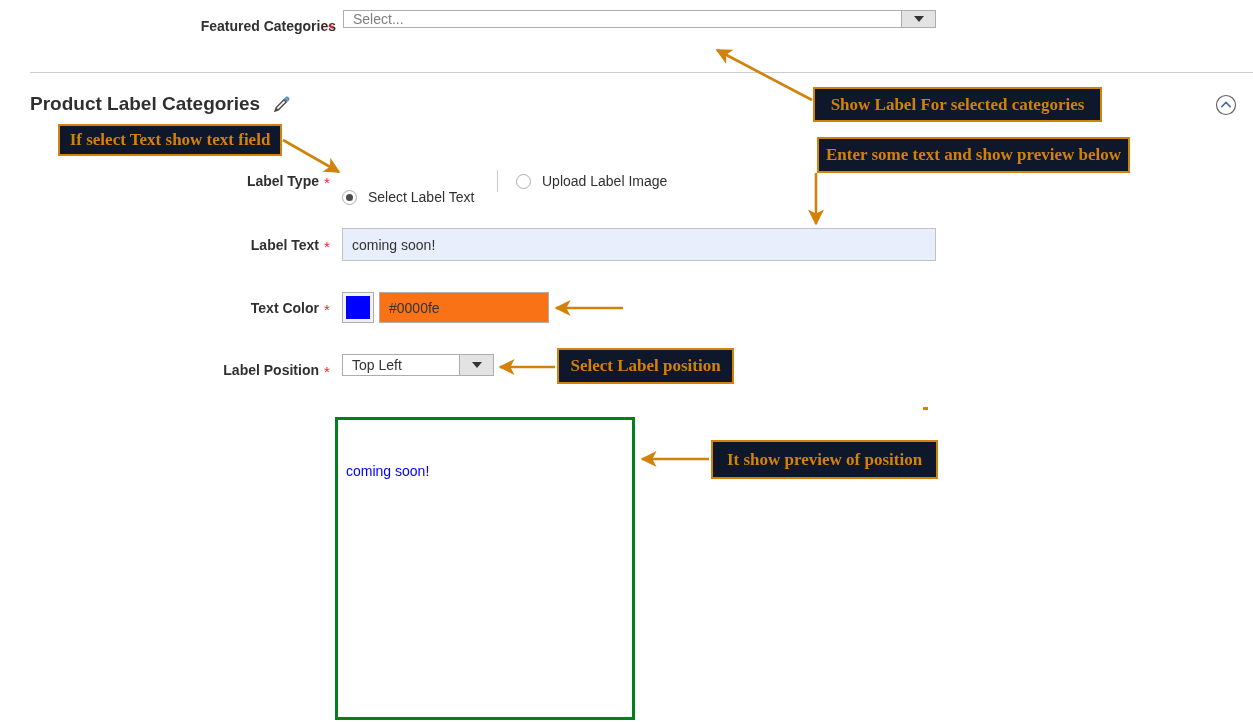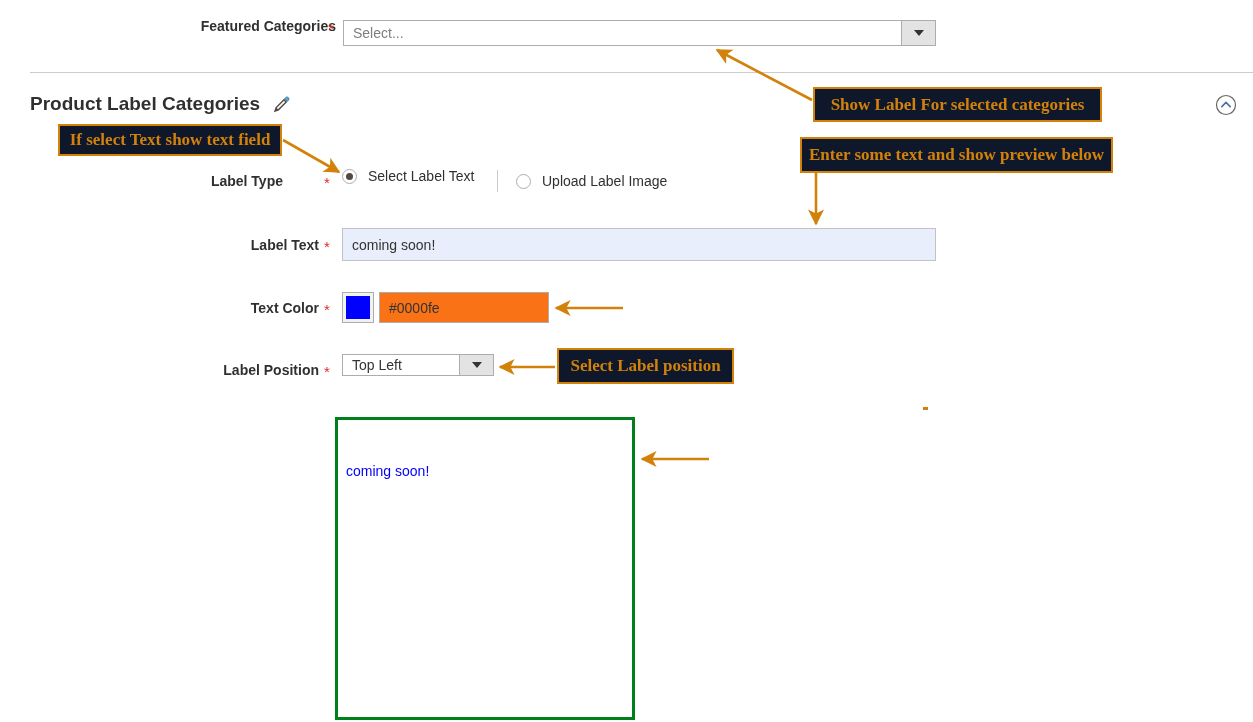--- a/index.html
+++ b/index.html
@@ -191,21 +191,21 @@
   }
 </style>
 </head>
 <body>
 
 <div id="stage">
 
   <div class="field-label" style="right:917px; top:18px;">Featured Categories</div>
   <div class="req-star" style="left:328px; top:21px;">*</div>
 
-  <div class="select-box" style="left:343px; top:20px; width:593px; height:26px;">
+  <div class="select-box" style="left:343px; top:10px; width:593px; height:18px;">
     <div class="select-value placeholder">Select...</div>
     <div class="select-arrow">
       <span class="caret"></span>
     </div>
   </div>
 
   <div class="section-divider" style="left:30px; top:72px; width:1223px;"></div>
 
   <div class="section-title" style="left:30px; top:93px;">Product Label Categories</div>
 
@@ -217,24 +217,24 @@
     </svg>
   </div>
 
   <div class="collapse-icon" style="left:1215px; top:94px;">
     <svg width="22" height="22" viewBox="0 0 22 22">
       <circle cx="11" cy="11" r="9.5" fill="none" stroke="#666666" stroke-width="1.2"></circle>
       <path d="M6.8 12.6 L11 8.4 L15.2 12.6" fill="none" stroke="#4a6fa5" stroke-width="1.6" stroke-linecap="round" stroke-linejoin="round"></path>
     </svg>
   </div>
 
-  <div class="field-label" style="right:970px; top:173px;">Label Type</div>
+  <div class="field-label" style="right:934px; top:173px;">Label Type</div>
   <div class="req-star" style="left:324px; top:175px;">*</div>
 
-  <div class="radio-wrap" style="left:342px; top:168px;">
+  <div class="radio-wrap" style="left:342px; top:189px;">
     <span class="radio checked"></span>
     <span class="radio-text">Select Label Text</span>
   </div>
 
   <div class="radio-divider" style="left:497px; top:170px; height:22px;"></div>
 
   <div class="radio-wrap" style="left:516px; top:173px;">
     <span class="radio"></span>
     <span class="radio-text">Upload Label Image</span>
   </div>
@@ -262,27 +262,28 @@
       <span class="caret"></span>
     </div>
   </div>
 
   <div class="preview-box" style="left:335px; top:417px; width:300px; height:303px;">
     <div class="preview-label" style="left:8px; top:43px; color:#0000fe;">coming soon!</div>
   </div>
 
   <div class="callout" style="left:813px; top:87px; width:289px; height:35px;">Show Label For selected categories</div>
 
-  <div class="callout" style="left:800px; top:137px; width:313px; height:36px;text-align:right;">Enter some text and show preview below</div>
+  <div class="callout" style="left:817px; top:137px; width:313px; height:36px;text-align:right;">Enter some text and show preview below</div>
 
   <div class="callout" style="left:58px; top:124px; width:224px; height:32px;">If select Text show text field</div>
 
 
   <div class="callout" style="left:557px; top:348px; width:177px; height:36px;">Select Label position</div>
 
+  <div class="callout" style="left:711px; top:440px; width:227px; height:39px;">It show preview of position</div>
 
   <svg class="anno-svg">
     <defs>
       <marker id="ah" markerWidth="7" markerHeight="7" refX="5.6" refY="3.5" orient="auto" markerUnits="strokeWidth">
         <path d="M0,0.4 L6.2,3.5 L0,6.6 L1.6,3.5 Z" fill="#d2820a"></path>
       </marker>
     </defs>
 
     <line x1="812" y1="100" x2="717" y2="50" stroke="#d2820a" stroke-width="2.6" marker-end="url(#ah)"></line>
 

